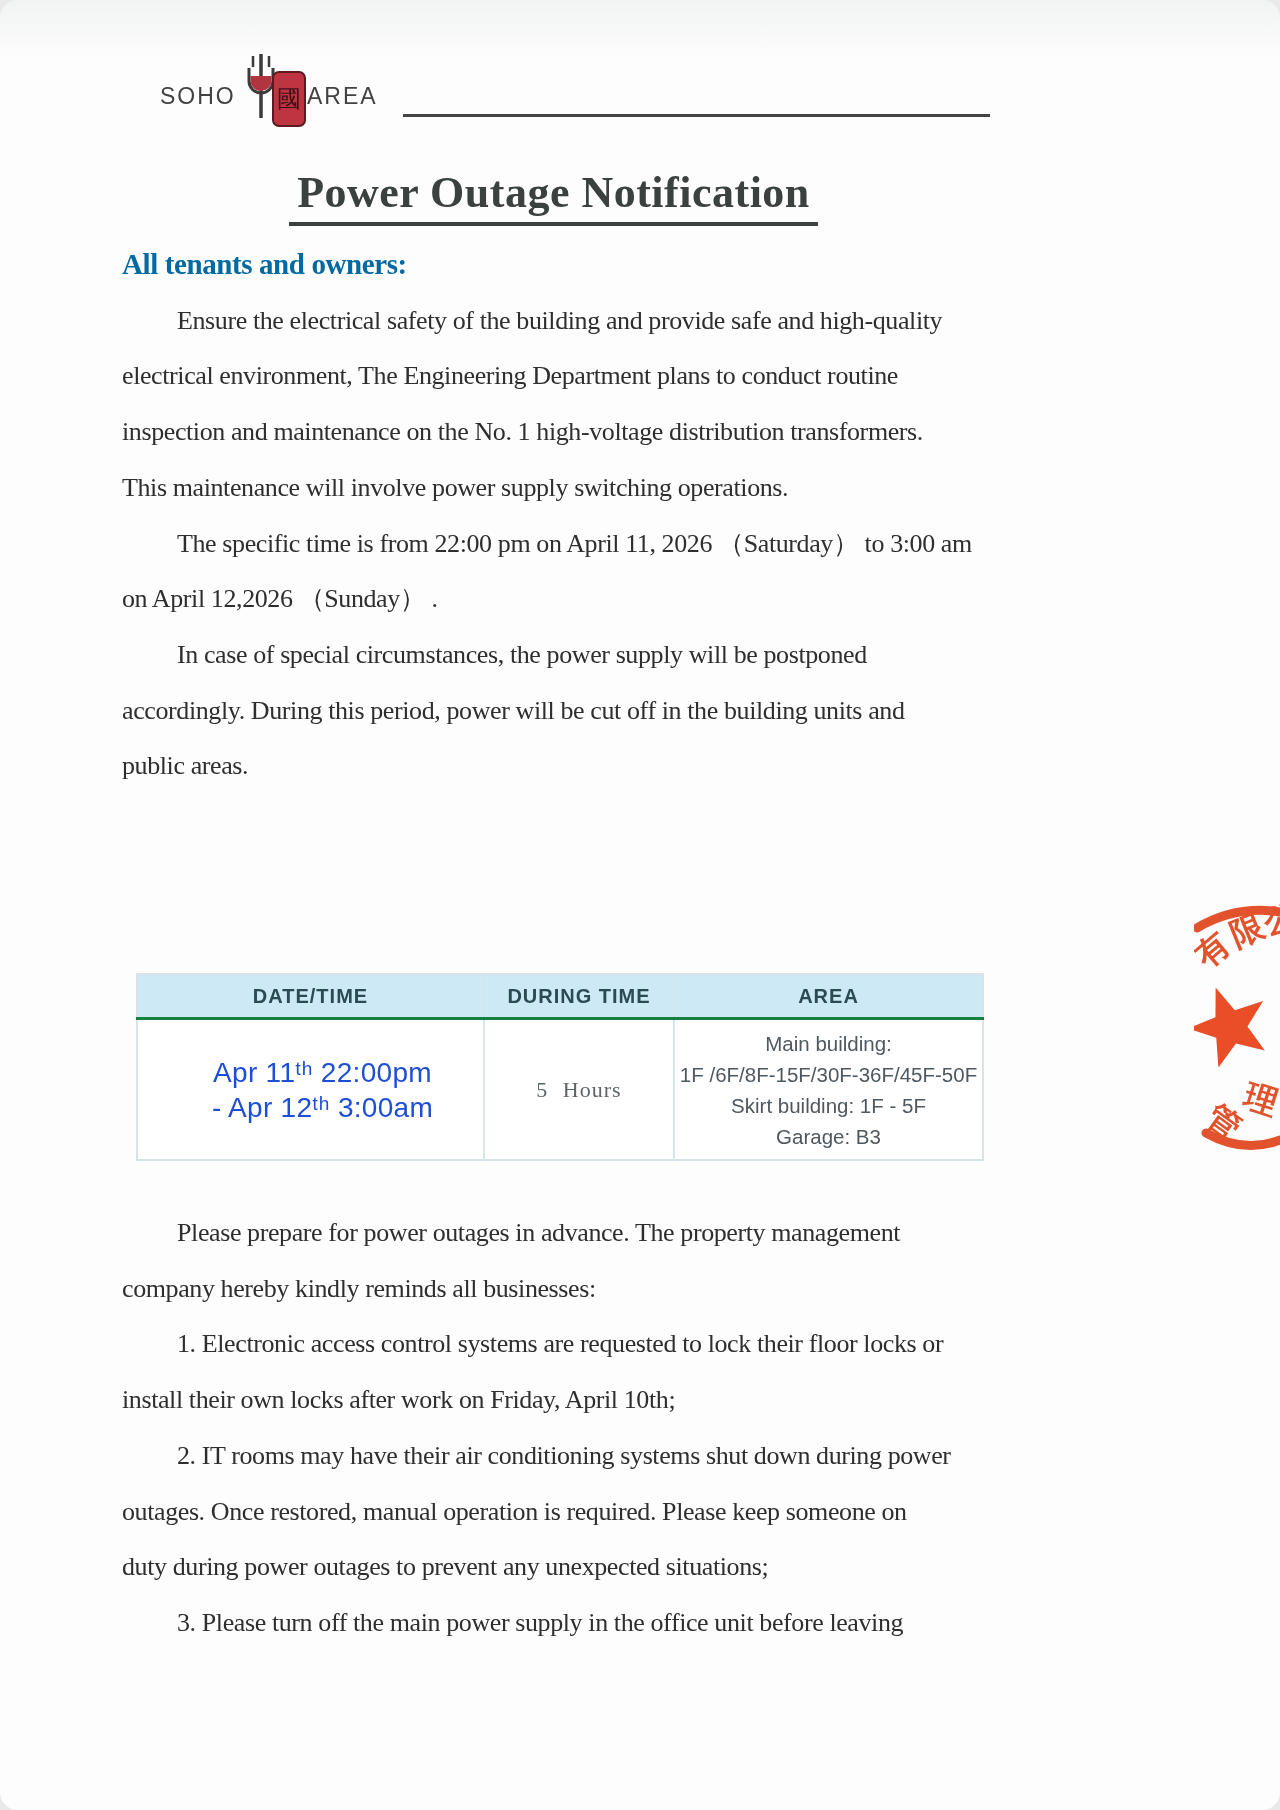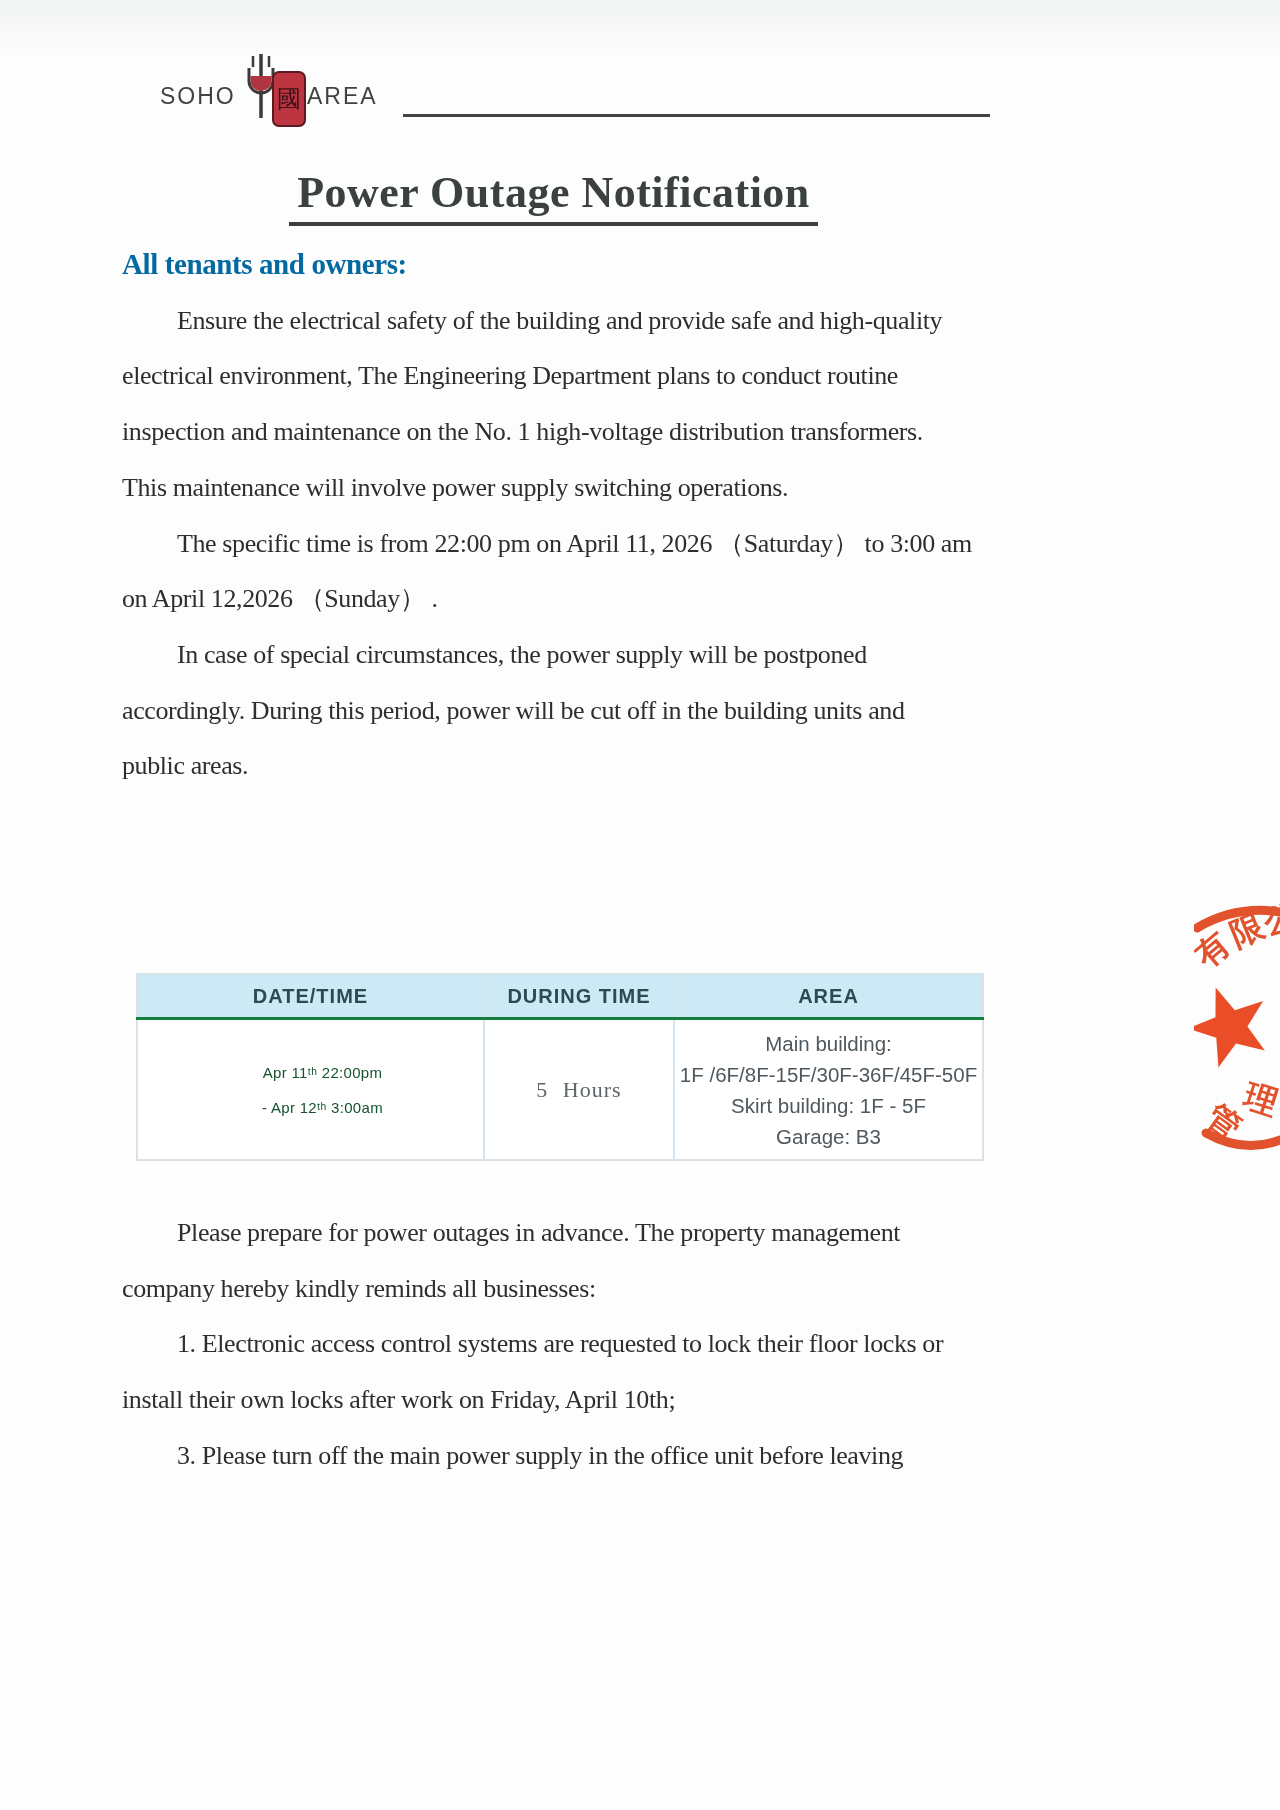--- a/index.html
+++ b/index.html
@@ -1,19 +1,19 @@
 <!DOCTYPE html>
 <html><head>
 <meta charset="utf-8">
 <style>
   html,body{margin:0;padding:0;background:#e9e9e9;}
   .page{
     position:relative;width:1280px;height:1810px;margin:0 auto;
     background:#fdfdfd;overflow:hidden;
-    font-family:"Liberation Serif", serif;color:#303030;
+    font-family:"Liberation Serif", serif;color:#303030;border-radius:18px;
   }
   .page::before{ 
     content:"";position:absolute;left:0;top:0;right:0;height:60px;
     background:linear-gradient(180deg, rgba(228,231,231,.45), rgba(253,253,253,0));
     pointer-events:none;
   }
   
   .logo{position:absolute;left:160px;top:50px;width:260px;height:85px;}
   .logo-soho,.logo-china{
     position:absolute;top:33px;
@@ -57,21 +57,21 @@
   .outage-table th{
     height:40px;background:#cde9f5;color:#2b4a53;
     font-size:20px;font-weight:700;letter-spacing:1px;
     border-bottom:3px solid #15803d;
   }
   .outage-table td{
     height:137px;background:#ffffff;vertical-align:middle;text-align:center;
     white-space:pre-line;
   }
   .outage-table th + th, .outage-table td + td{border-left:2px solid #d3e6ef;}
-  td.cell-date{font-size:15px;color:#14532d;line-height:35px;letter-spacing:.3px;padding-left:25px;}
+  td.cell-date{font-size:28px;color:#1d4ed8;line-height:35px;letter-spacing:.3px;padding-left:25px;}
   td.cell-duration{
     font-family:"Liberation Serif", serif;font-size:22px;color:#5c6568;
     letter-spacing:1px;word-spacing:8px;
   }
   td.cell-area{font-size:20.5px;color:#4e585e;line-height:31px;}
   
   .stamp{position:absolute;right:0;top:903px;width:86px;height:250px;opacity:.95;}
   .stamp text{
     font-family:"DejaVu Sans", sans-serif;font-size:33px;font-weight:700;
   }
@@ -152,16 +152,19 @@
       <text x="0" y="0" transform="translate(10,218) rotate(36)">管</text>
       <text x="0" y="0" transform="translate(48,202) rotate(18)">理</text>
     </g>
   </svg>
 
   <div class="flow flow-bottom">
     <p>Please prepare for power outages in advance. The property management
 company hereby kindly reminds all businesses:</p>
     <p>1. Electronic access control systems are requested to lock their floor locks or
 install their own locks after work on Friday, April 10th;</p>
+    <p>2. IT rooms may have their air conditioning systems shut down during power
+outages. Once restored, manual operation is required. Please keep someone on
+duty during power outages to prevent any unexpected situations;</p>
     <p>3. Please turn off the main power supply in the office unit before leaving</p>
   </div>
 
 </div>
 
 </body></html>

